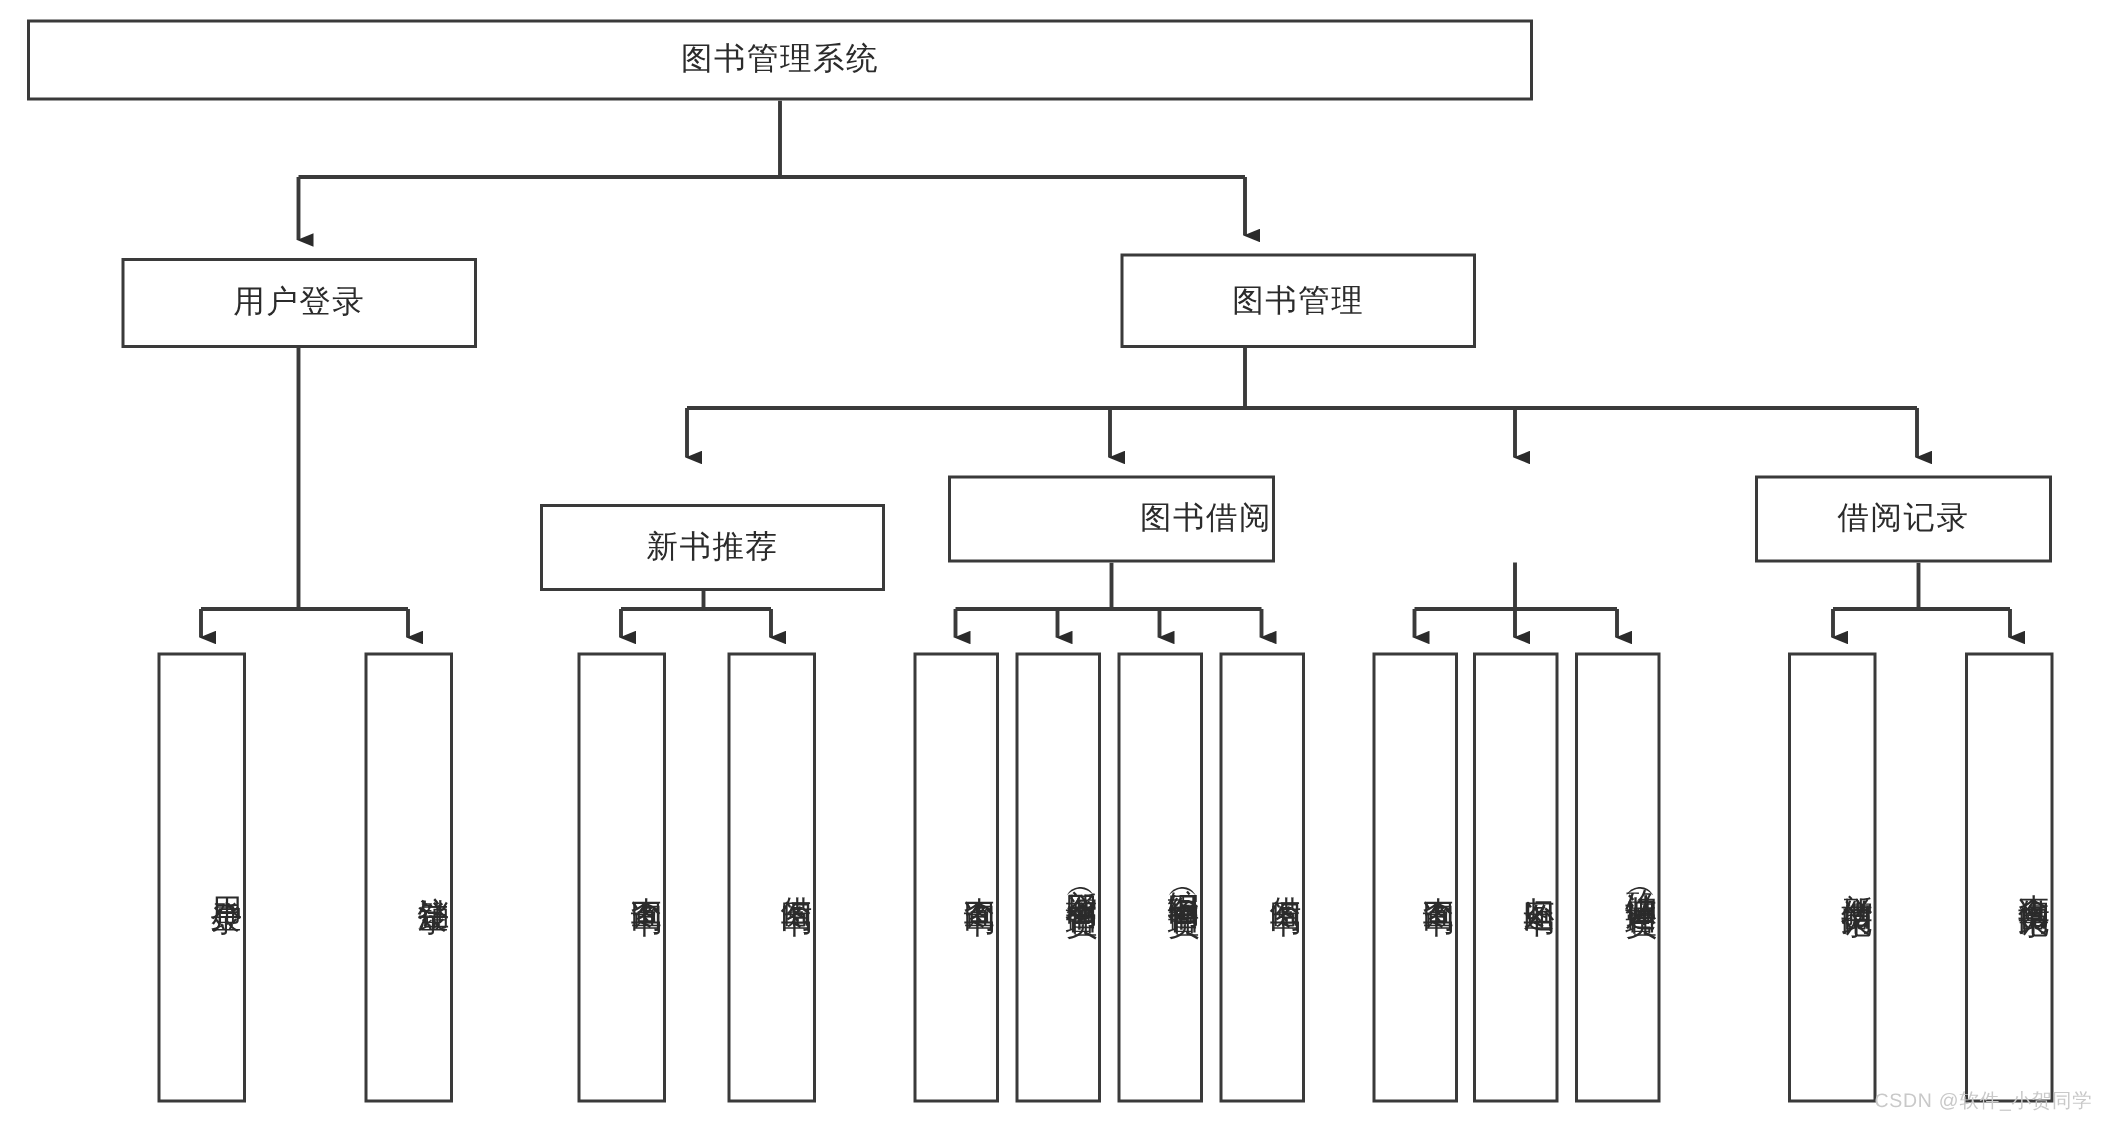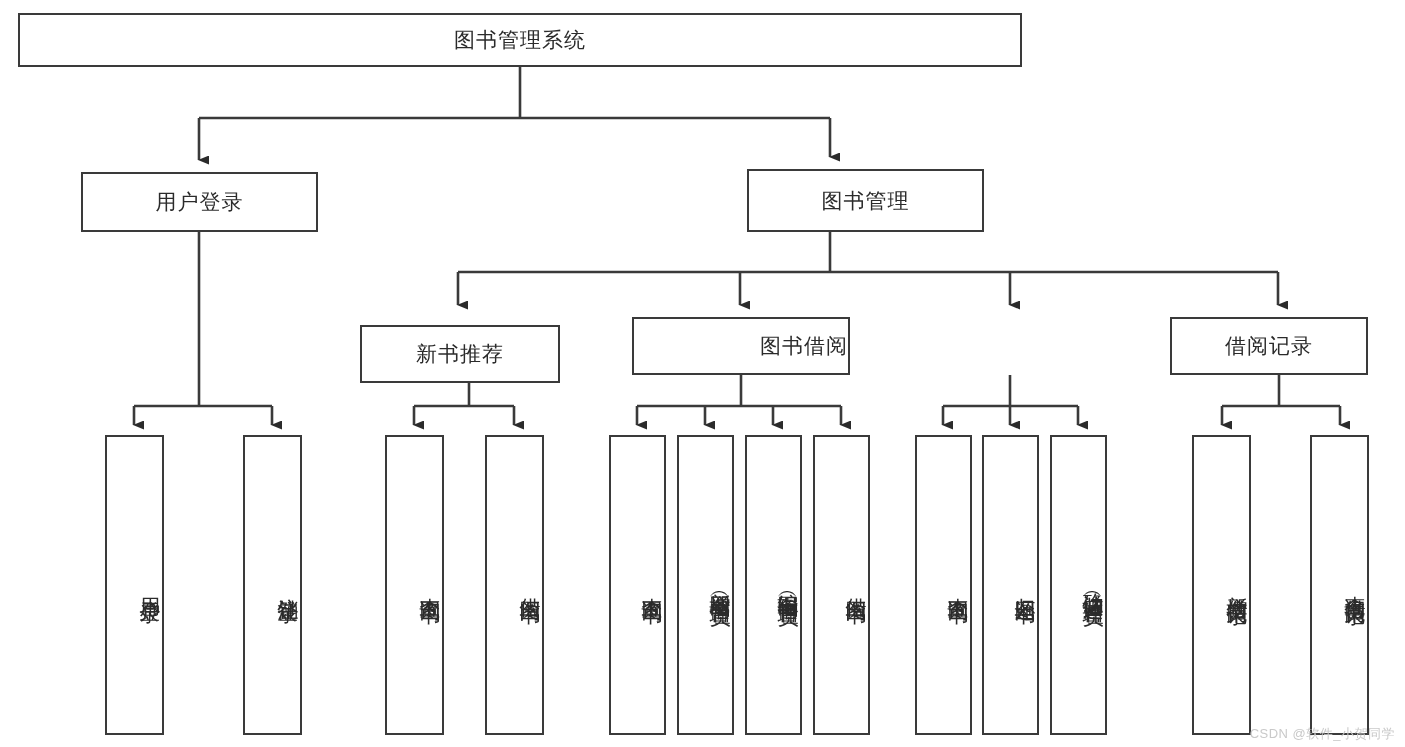--- a/index.html
+++ b/index.html
@@ -129,21 +129,21 @@
     <span>图书管理系统</span>
   </div>
 
   <div class="node horizontal" style="left:81px; top:172px; width:237px; height:60px;">
     <span>用户登录</span>
   </div>
   <div class="node horizontal" style="left:711px; top:169px; width:237px; height:63px;margin-left:36px;">
     <span>图书管理</span>
   </div>
 
-  <div class="node horizontal" style="left:360px; top:325px; width:200px; height:58px;">
+  <div class="node horizontal" style="left:360px; top:336px; width:230px; height:58px;">
     <span>新书推荐</span>
   </div>
   <div class="node horizontal" style="left:632px; top:317px; width:218px; height:58px;justify-content:flex-end;">
     <span>图书借阅</span>
   </div>
   <div class="node horizontal" style="left:1170px; top:317px; width:198px; height:58px;">
     <span>借阅记录</span>
   </div>
 
   <div class="node vertical" style="left:105px; top:435px; width:59px; height:300px;">

